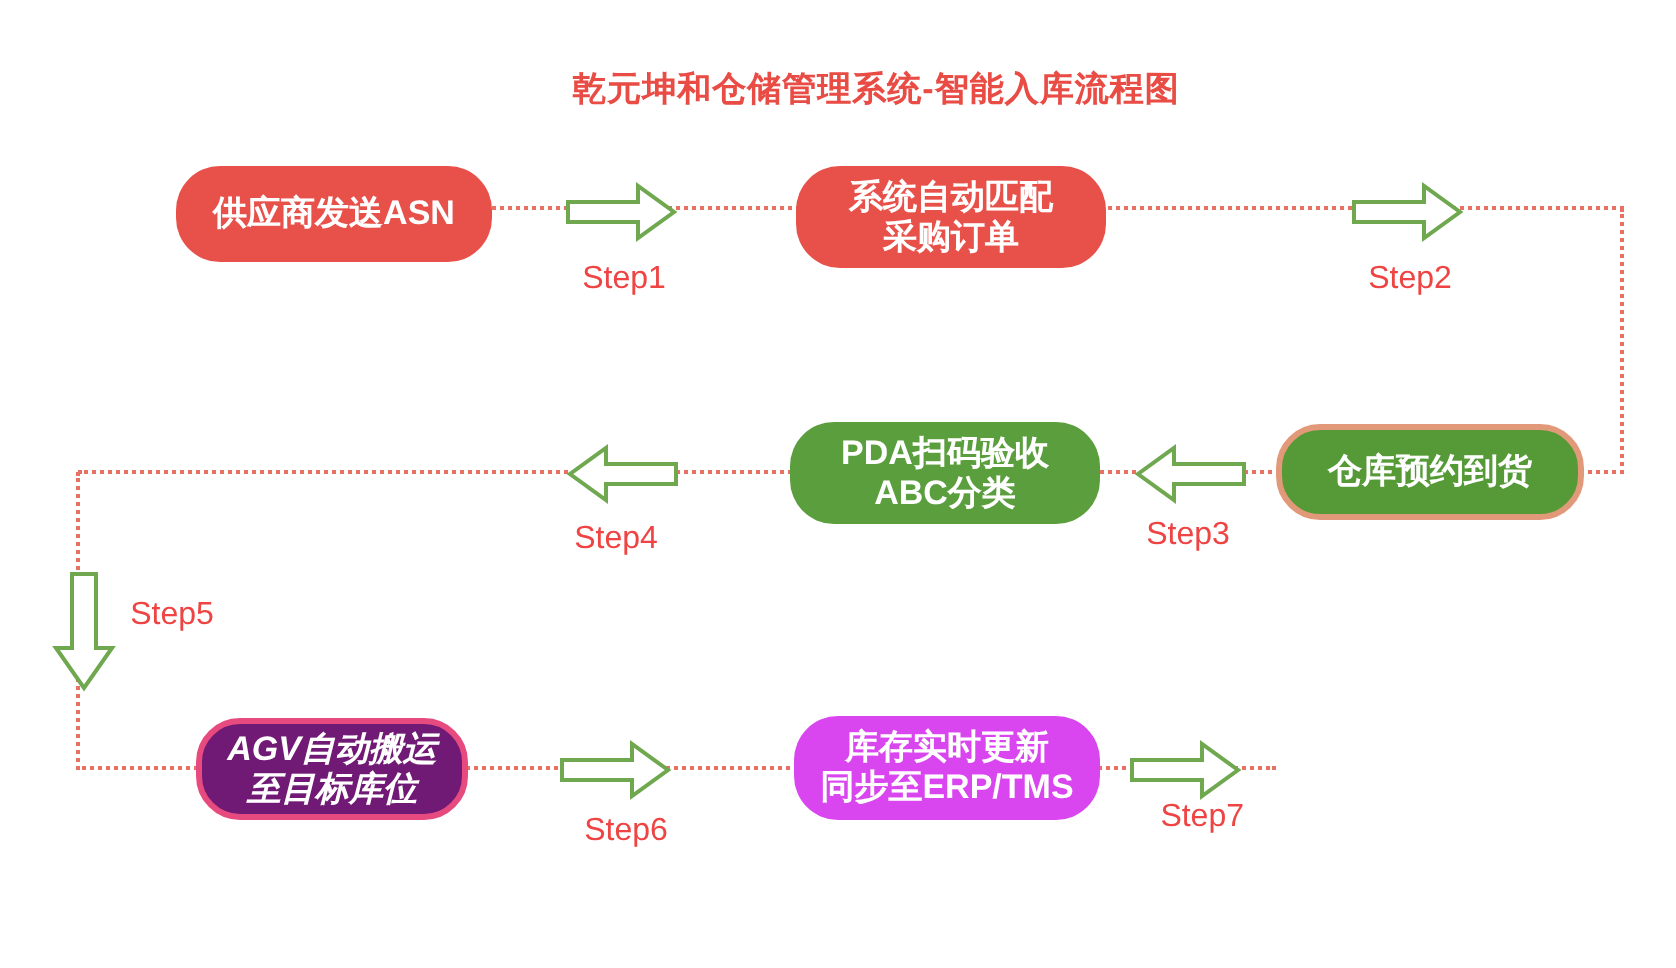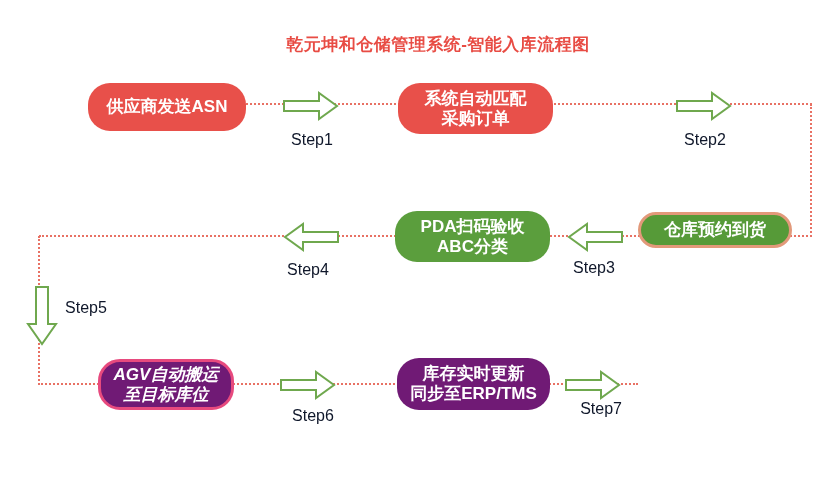--- a/index.html
+++ b/index.html
@@ -38,21 +38,21 @@
   #a1 { left: 283px; top: 90px; }
   #a2 { left: 676px; top: 90px; }
   #a3 { left: 567px; top: 221px; }
   #a4 { left: 283px; top: 221px; }
   #a5 { left: 26px; top: 286px; }
   #a6 { left: 280px; top: 369px; }
   #a7 { left: 565px; top: 369px; }
   
   .steplabel {
     position: absolute; z-index: 4;
-    font-size: 16px; color: #0f172a;
+    font-size: 16px; color: #ef4444;
     width: 60px; text-align: center;
     white-space: nowrap;
   }
   #l1 { left: 282px; top: 131px; }
   #l2 { left: 675px; top: 131px; }
   #l3 { left: 564px; top: 259px; }
   #l4 { left: 278px; top: 261px; }
   #l5 { left: 56px; top: 299px; }
   #l6 { left: 283px; top: 407px; }
   #l7 { left: 562px; top: 400px; text-align: right; }
@@ -63,21 +63,21 @@
     border-radius: 22px;
     color: #ffffff;
     font-size: 17px; font-weight: bold;
     line-height: 20px;
     text-align: center;
     white-space: pre-line;
   }
   .node.bordered { border-style: solid; border-width: 3px; }
   #n1 { left: 88px;  top: 83px;  width: 158px; height: 48px; }
   #n2 { left: 398px; top: 83px;  width: 155px; height: 51px; }
-  #n3 { left: 638px; top: 212px; width: 154px; height: 36px; }
+  #n3 { left: 638px; top: 212px; width: 154px; height: 48px; }
   #n4 { left: 395px; top: 211px; width: 155px; height: 51px; }
   #n5 { left: 78px;  top: 210px; width: 182px; height: 53px; }
   #n6 { left: 98px;  top: 359px; width: 136px; height: 51px; }
   #n7 { left: 397px; top: 358px; width: 153px; height: 52px; }
   #n8 { left: 637px; top: 358px; width: 156px; height: 52px; }
 </style>
 </head>
 <body>
 
 <div class="canvas">
@@ -135,16 +135,16 @@
   <div class="steplabel" id="l7">Step7</div>
 
   <div class="node" id="n1" style="background-color: rgb(232, 80, 74);">供应商发送ASN</div>
   <div class="node" id="n2" style="background-color: rgb(232, 80, 74);">系统自动匹配
 采购订单</div>
   <div class="node bordered" id="n3" style="background-color: rgb(86, 154, 56); border-color: rgb(226, 153, 122);">仓库预约到货</div>
   <div class="node" id="n4" style="background-color: rgb(91, 158, 61);">PDA扫码验收
 ABC分类</div>
   <div class="node bordered" id="n6" style="background-color: #701a75; border-color: rgb(231, 74, 126); font-style: italic;">AGV自动搬运
 至目标库位</div>
-  <div class="node" id="n7" style="background-color: #701a75;">库存实时更新
+  <div class="node" id="n7" style="background-color: #d946ef;">库存实时更新
 同步至ERP/TMS</div>
 
 </div>
 
 </body></html>

